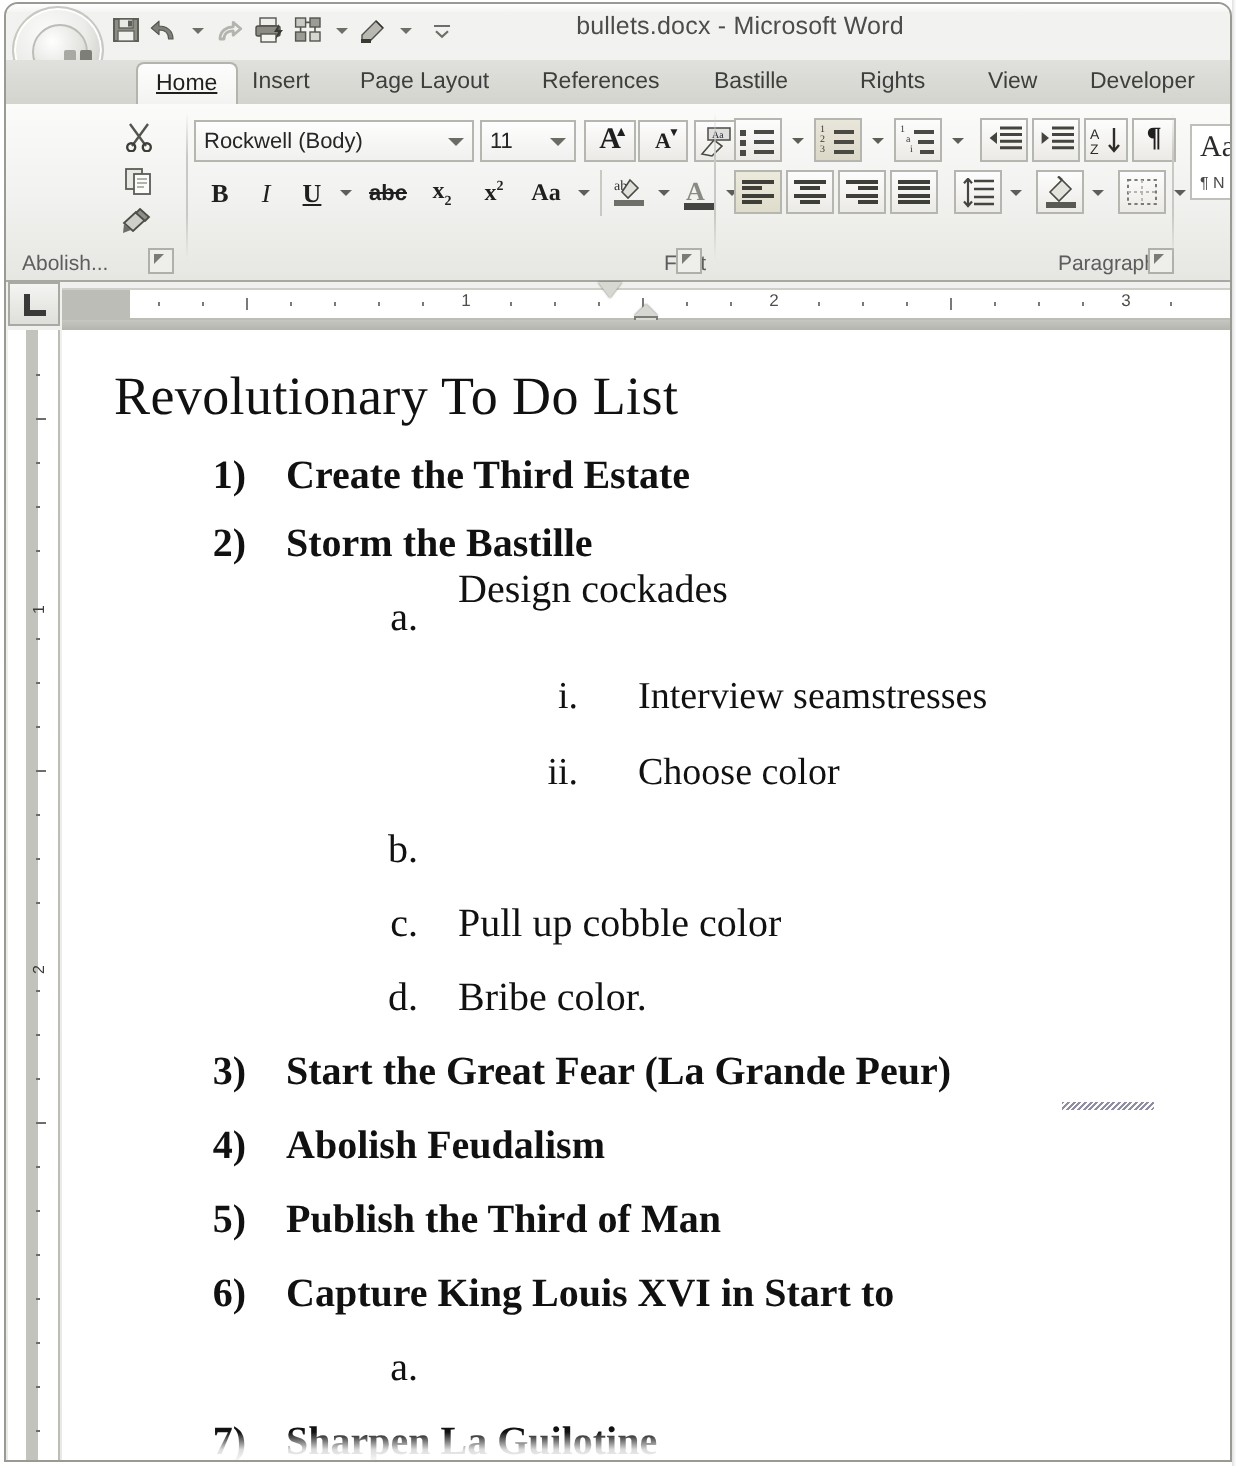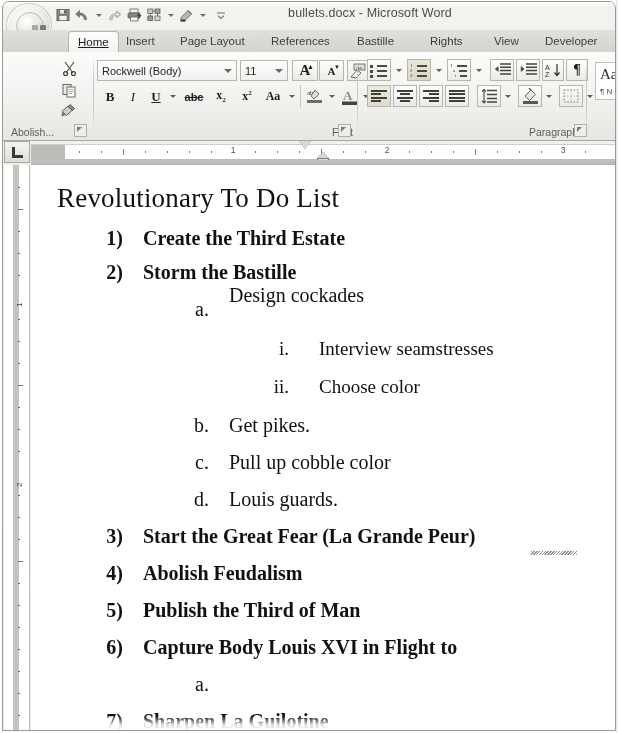--- a/index.html
+++ b/index.html
@@ -848,40 +848,39 @@
       <div class="li-num lvl2" style="left:152px; top:133px; width:26px;">a.</div>
       <div class="li-text lvl2" style="left:198px; top:119px;">Design cockades</div>
 
       <div class="li-num lvl3" style="left:232px; top:173px; width:26px;">i.</div>
       <div class="li-text lvl3" style="left:288px; top:173px;">Interview seamstresses</div>
 
       <div class="li-num lvl3" style="left:224px; top:211px; width:34px;">ii.</div>
       <div class="li-text lvl3" style="left:288px; top:211px;">Choose color</div>
 
       <div class="li-num lvl2" style="left:152px; top:249px; width:26px;">b.</div>
-      <div class="li-text lvl2" style="left:198px; top:249px;">Get pikes.</div>
 
       <div class="li-num lvl2" style="left:152px; top:286px; width:26px;">c.</div>
       <div class="li-text lvl2" style="left:198px; top:286px;">Pull up cobble color</div>
 
       <div class="li-num lvl2" style="left:152px; top:323px; width:26px;">d.</div>
-      <div class="li-text lvl2" style="left:198px; top:323px;">Louis guards.</div>
+      <div class="li-text lvl2" style="left:198px; top:323px;">Bribe color.</div>
 
       <div class="li-num lvl1" style="left:62px; top:360px; width:30px;">3)</div>
       <div class="li-text lvl1" style="left:112px; top:360px;">Start the Great Fear (La Grande Peur)</div>
       <div class="squiggle" style="left:500px; top:386px; width:46px;"></div>
 
       <div class="li-num lvl1" style="left:62px; top:397px; width:30px;">4)</div>
       <div class="li-text lvl1" style="left:112px; top:397px;">Abolish Feudalism</div>
 
       <div class="li-num lvl1" style="left:62px; top:434px; width:30px;">5)</div>
       <div class="li-text lvl1" style="left:112px; top:434px;">Publish  the Third of Man</div>
 
       <div class="li-num lvl1" style="left:62px; top:471px; width:30px;">6)</div>
-      <div class="li-text lvl1" style="left:112px; top:471px;">Capture Body Louis XVI in Flight to</div>
+      <div class="li-text lvl1" style="left:112px; top:471px;">Capture King Louis XVI in Start to</div>
 
       <div class="li-num lvl2" style="left:152px; top:508px; width:26px;">a.</div>
 
       <div class="li-num lvl1" style="left:62px; top:545px; width:30px;">7)</div>
       <div class="li-text lvl1" style="left:112px; top:545px;">Sharpen La Guilotine</div>
 
       <div class="bottom-fade"></div>
     </div>
 
   </div>

